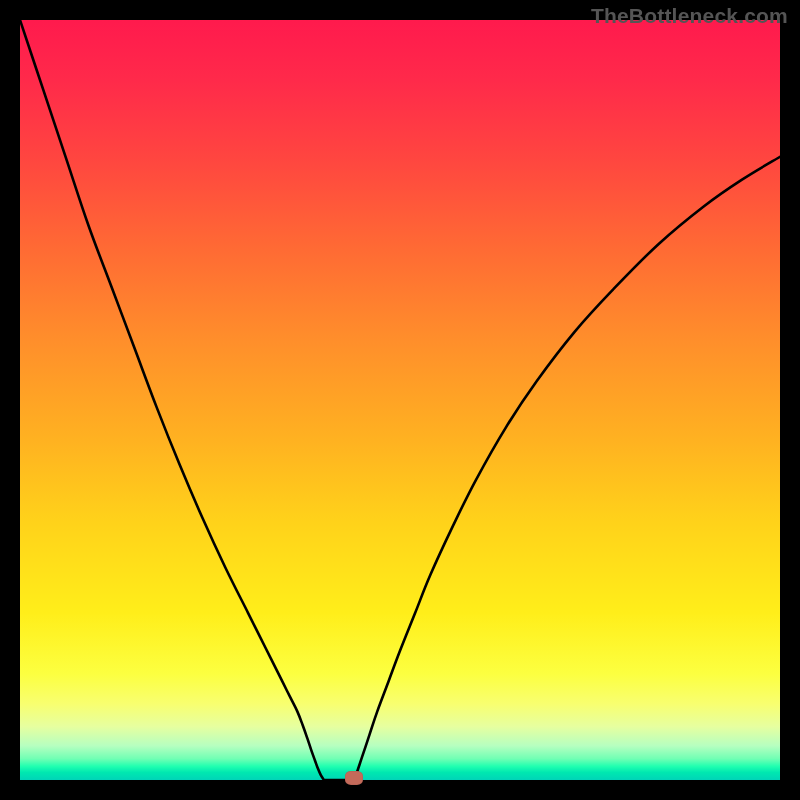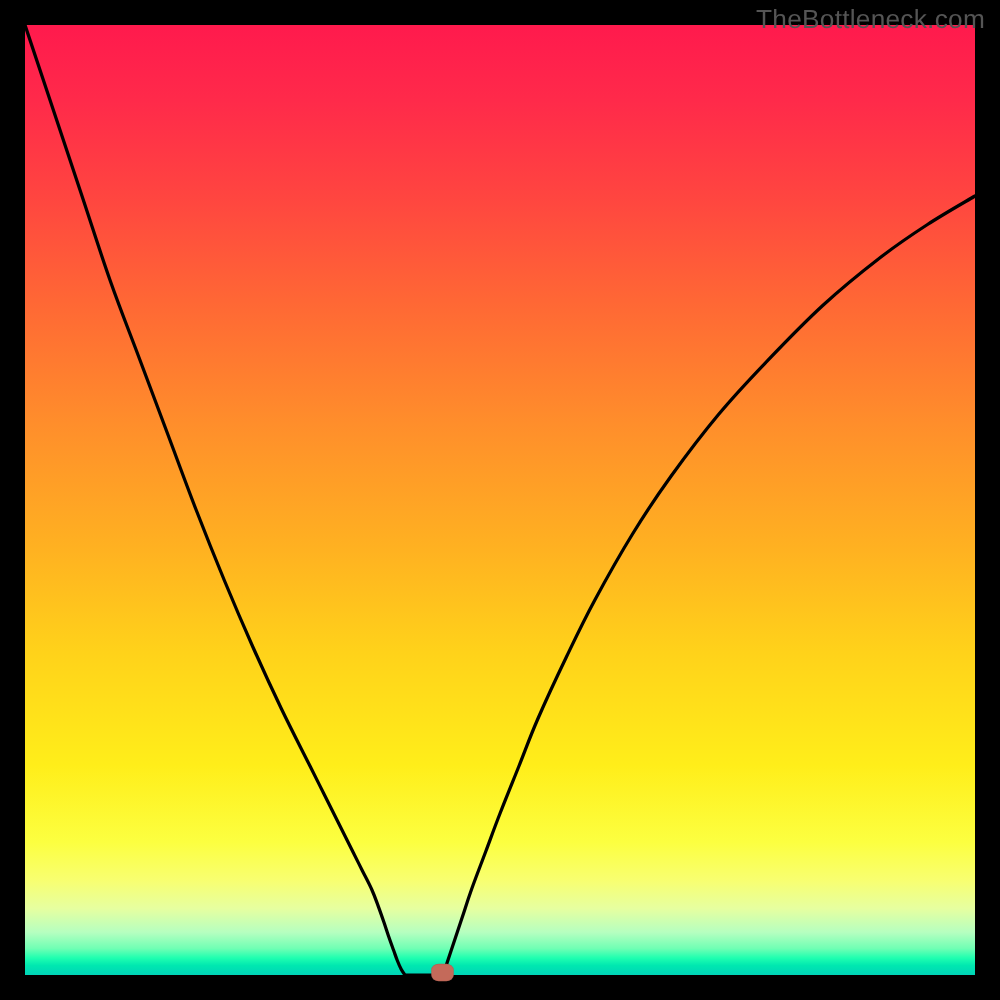--- a/index.html
+++ b/index.html
@@ -35,21 +35,21 @@
       #00e8b0 99%,
       #00d4b8 100%
     );
   }
   .watermark {
     position: absolute;
     top: 4px;
     right: 12px;
     color: #555;
     font-size: 21px;
-    font-weight: 400;
+    font-weight: 700;
     letter-spacing: 0.2px;
     user-select: none;
   }
   svg.curve {
     position: absolute;
     left: 20px;
     top: 20px;
     width: 760px;
     height: 760px;
     pointer-events: none;

